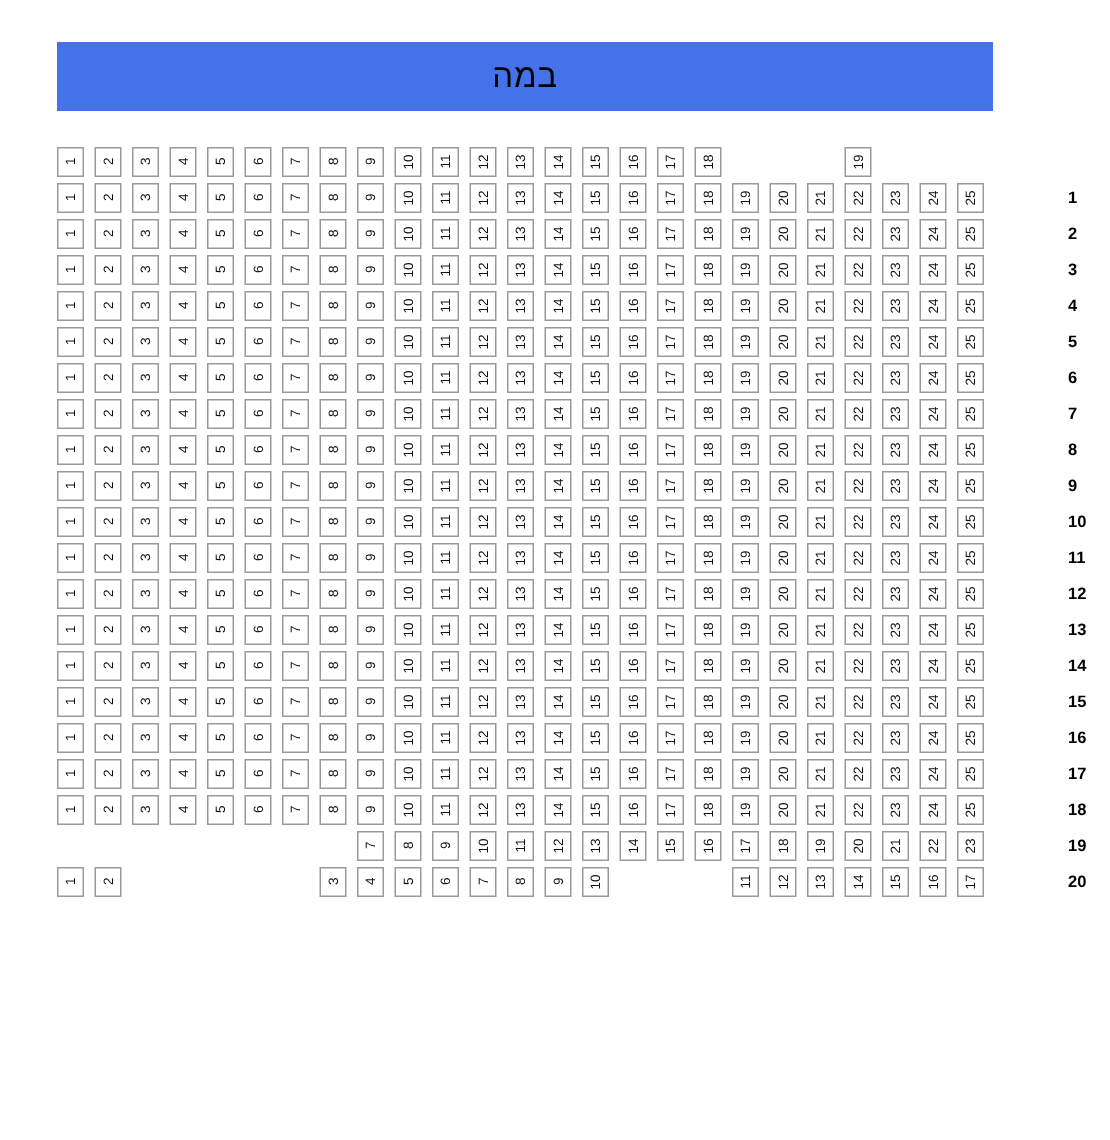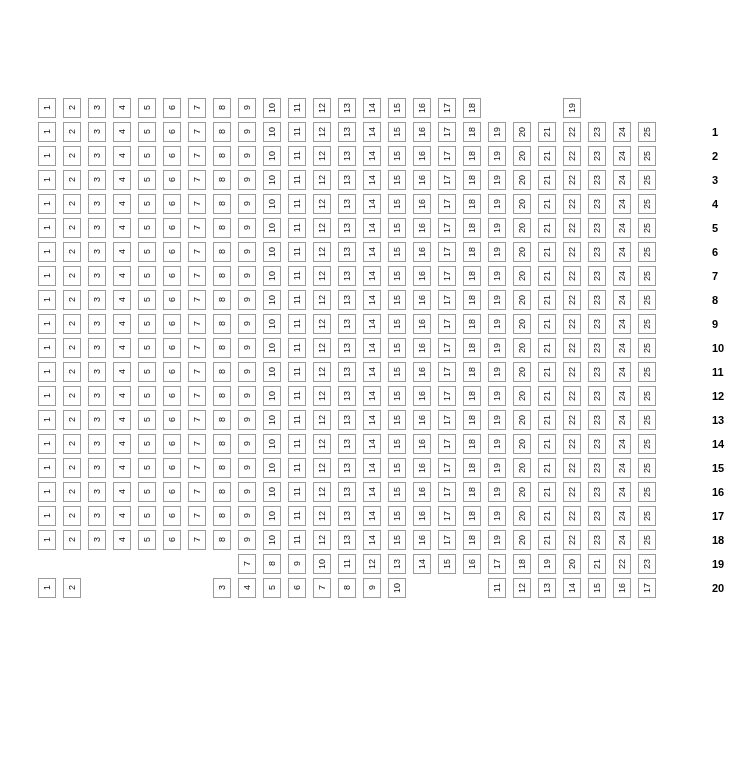--- a/index.html
+++ b/index.html
@@ -90,20 +90,23 @@
   }
   .row-label.empty {
     visibility: hidden;
   }
 </style>
 </head>
 <body>
 
 <div id="stage">
 
+  <div class="stage-header">
+    <div class="stage-title">במה</div>
+  </div>
 
   <div class="seatmap" id="seatmap">
       <div class="seat-row">
         <div class="row-body" style="margin-left: 38px;">
           <div class="seat" style="left: 0px;">
             <span>1</span>
           </div>
           <div class="seat" style="left: 25px;">
             <span>2</span>
           </div>

